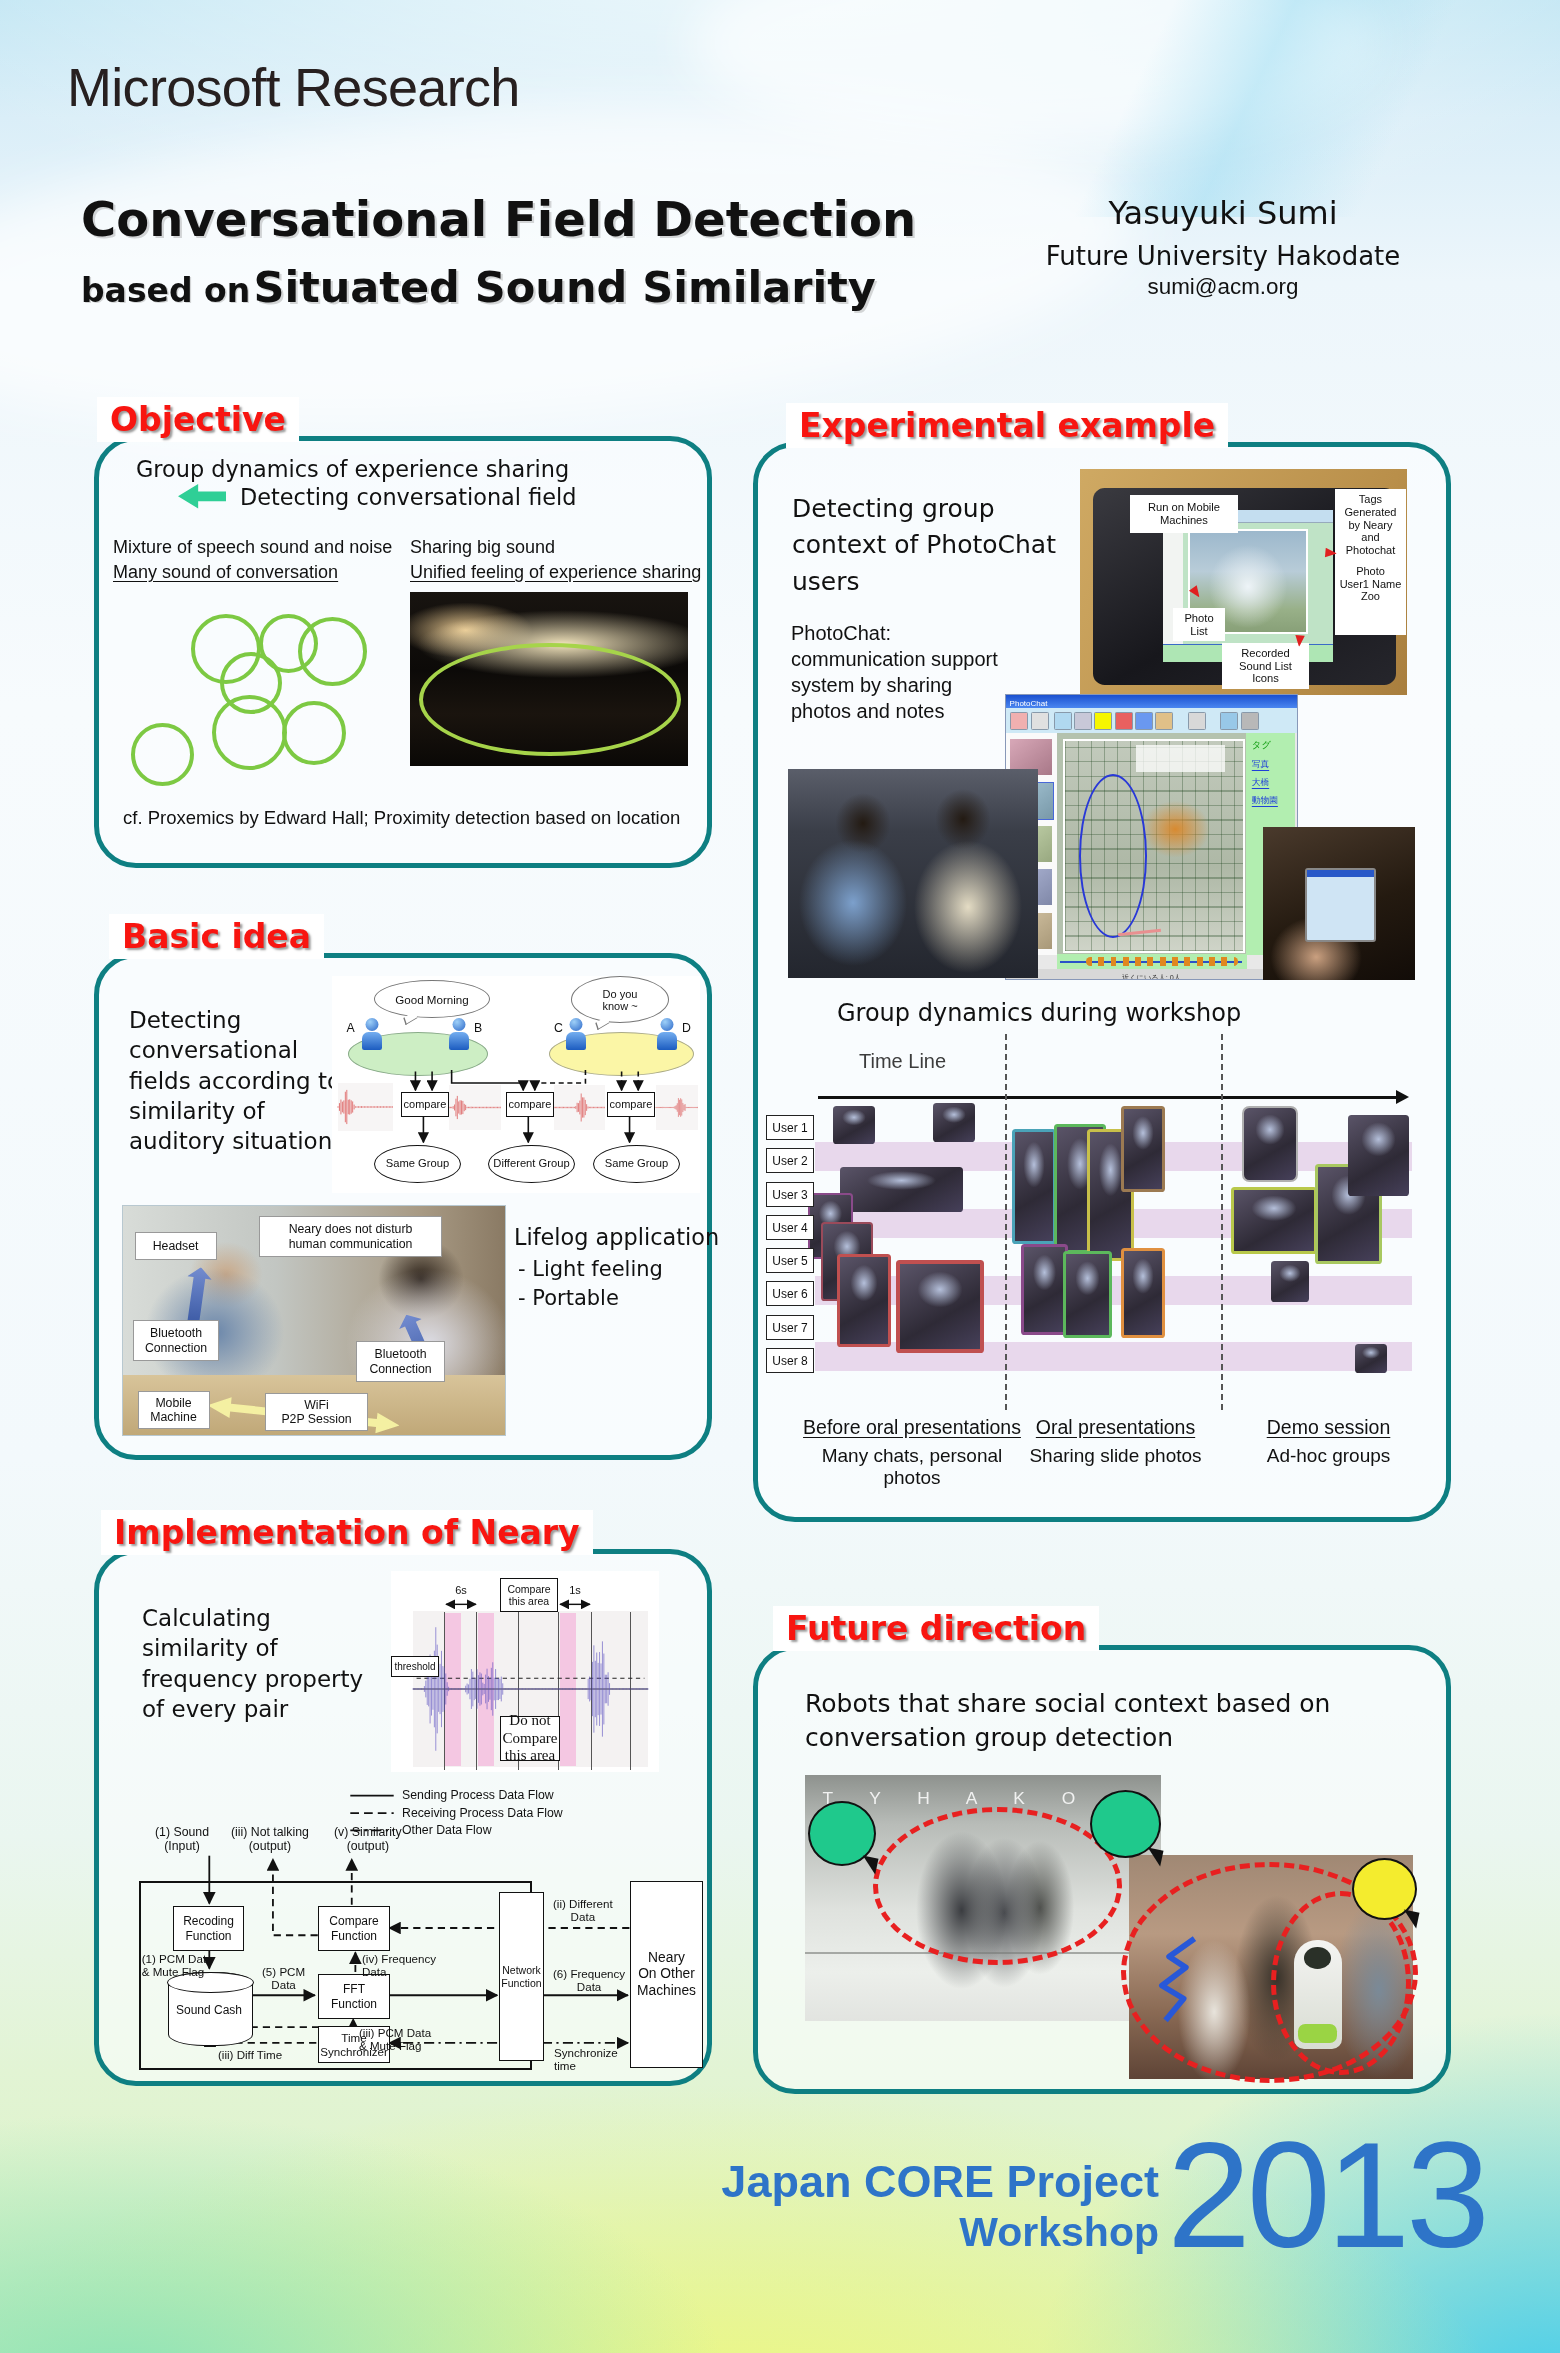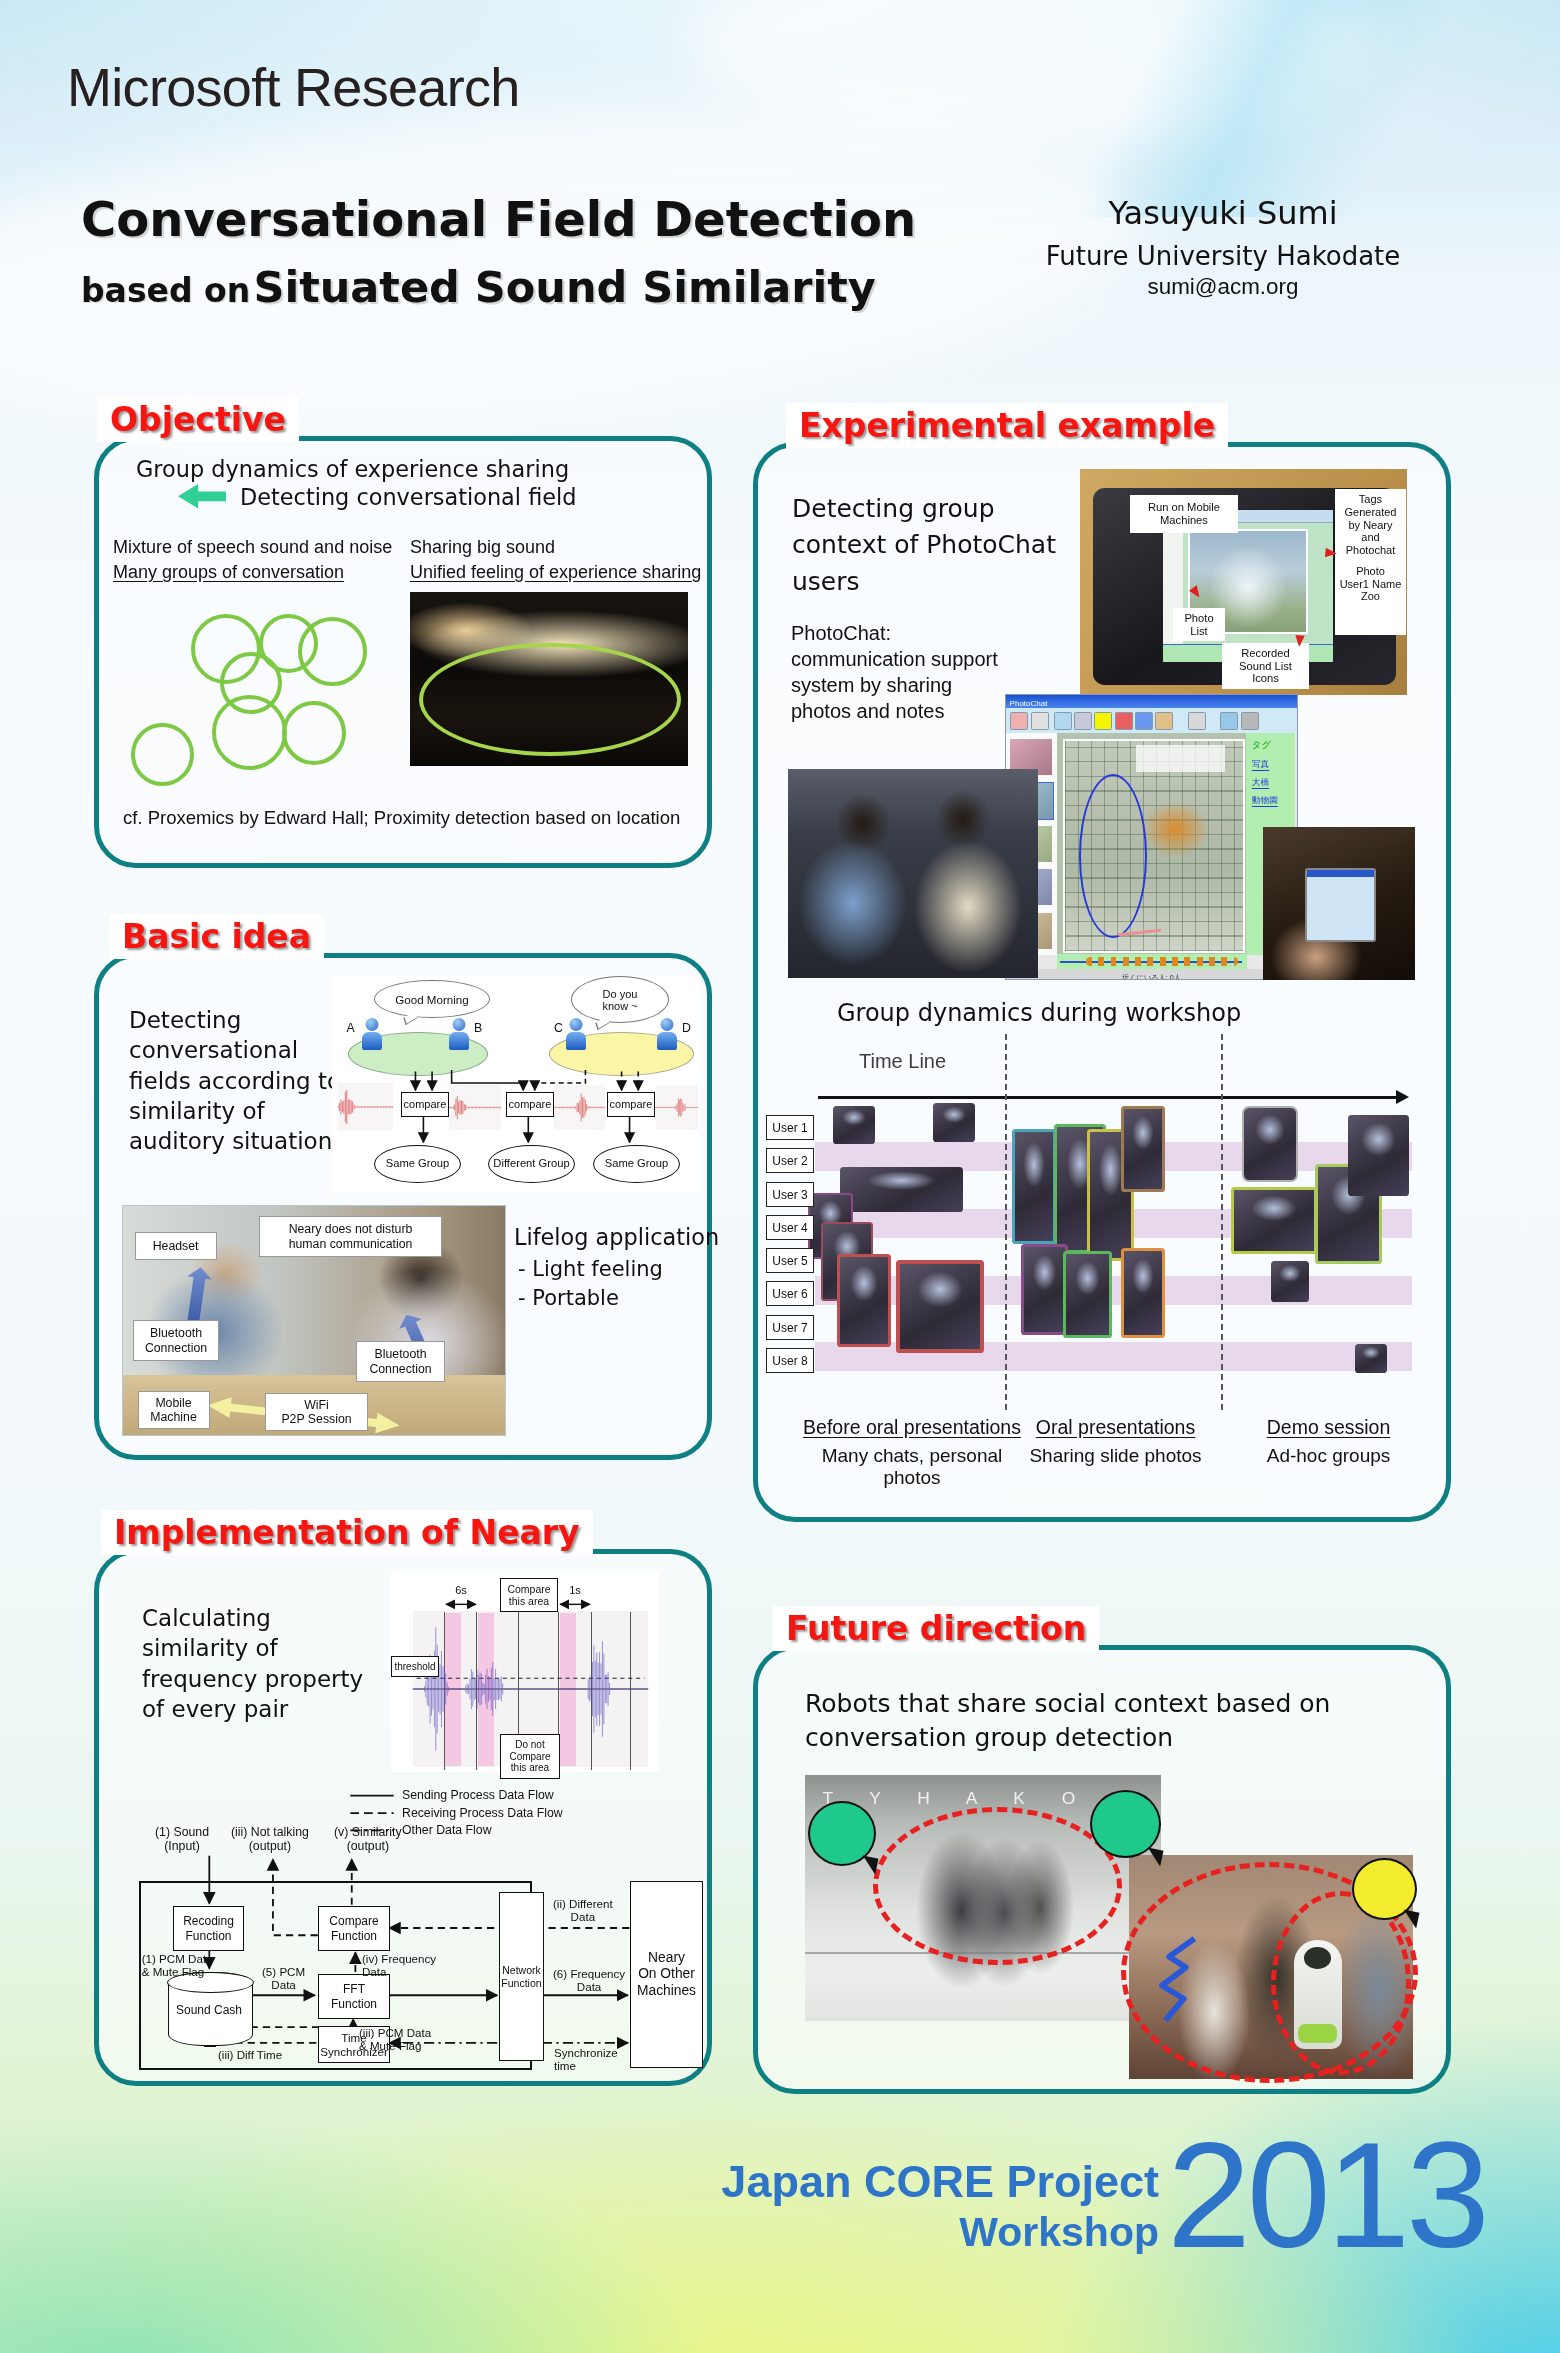--- a/index.html
+++ b/index.html
@@ -73,21 +73,21 @@
   </div>
 
   <div class="sechead" style="left:97px;top:397px;font-size:33px;">Objective</div>
   <div class="secbox" style="left:94px;top:436px;width:608px;height:422px;"></div>
 
   <div class="a comic" style="left:136px;top:456px;font-size:22.4px;z-index:2;">Group dynamics of experience sharing</div>
   <div class="barrow" style="left:178px;top:484px;width:48px;height:24.6px;z-index:2;"></div>
   <div class="a comic" style="left:240px;top:484px;font-size:22.4px;z-index:2;">Detecting conversational field</div>
 
   <div class="a sans" style="left:113px;top:537px;font-size:18px;z-index:2;">Mixture of speech sound and noise</div>
-  <div class="a sans u" style="left:113px;top:562px;font-size:18px;z-index:2;">Many groups of conversation</div>
+  <div class="a sans u" style="left:113px;top:562px;font-size:18px;z-index:2;">Many sound of conversation</div>
   <div class="a sans" style="left:410px;top:537px;font-size:18px;z-index:2;">Sharing big sound</div>
   <div class="a sans u" style="left:410px;top:562px;font-size:18px;z-index:2;">Unified feeling of experience sharing</div>
 
   <div class="photo" style="left:127px;top:588px;width:249px;height:204px;z-index:2;background:
       radial-gradient(30% 40% at 12% 60%, #caa23c, rgba(202,162,60,0) 70%),
       radial-gradient(60% 30% at 60% 12%, #7a5a30, rgba(122,90,48,0) 80%),
       radial-gradient(50% 40% at 85% 70%, #8a5c2e, rgba(138,92,46,0) 75%),
       linear-gradient(180deg,#42engage 0,#000 0),
       linear-gradient(180deg,#4a3018,#2c1b0c 70%,#1c1208);">
     <div class="gc" style="left:64px;top:26px;width:62px;height:62px;"></div>
@@ -212,21 +212,21 @@
     <div class="a sans ctr" style="left:53px;top:13px;width:34px;font-size:11px;border-bottom:0;">6s</div>
     <svg width="34" height="8.7" viewBox="0 0 47 12" style="left:53px;top:29px;">
         <path d="M3,6 H44" stroke="#111" stroke-width="2" marker-start="url(#ab)" marker-end="url(#ab)" fill="none"></path>
       </svg>
     <div class="a sans ctr" style="left:167px;top:13px;width:34px;font-size:11px;">1s</div>
     <svg width="34" height="8.7" viewBox="0 0 47 12" style="left:167px;top:29px;">
         <path d="M3,6 H44" stroke="#111" stroke-width="2" marker-start="url(#ab)" marker-end="url(#ab)" fill="none"></path>
       </svg>
     <div class="box" style="left:109px;top:7.2px;width:56px;height:32px;font-size:10.5px;border-width:1.4px;">Compare
 this area</div>
-    <div class="box" style="left:109px;top:163px;width:58px;height:43px;font-size:10px;border-width:1.4px;">Do not
+    <div class="box" style="left:109px;top:145px;width:58px;height:43px;font-size:15px;border-width:1.4px;font-family:Liberation Serif, serif;">Do not
 Compare
 this area</div>
     <div class="box" style="left:0px;top:85px;width:46px;height:19px;font-size:10px;border-width:1.1px;">threshold</div>
   </div>
 
   <div class="a" style="left:133px;top:1787px;width:572px;height:282px;z-index:2;">
     <svg width="572" height="282" viewBox="0 0 790 390" style="left:0;top:0;z-index:2;">
       <defs>
         <marker id="ab" viewBox="0 0 10 10" refX="9" refY="5" markerWidth="7" markerHeight="7" orient="auto-start-reverse">
             <path d="M0,0L10,5L0,10z" fill="#111"></path>

